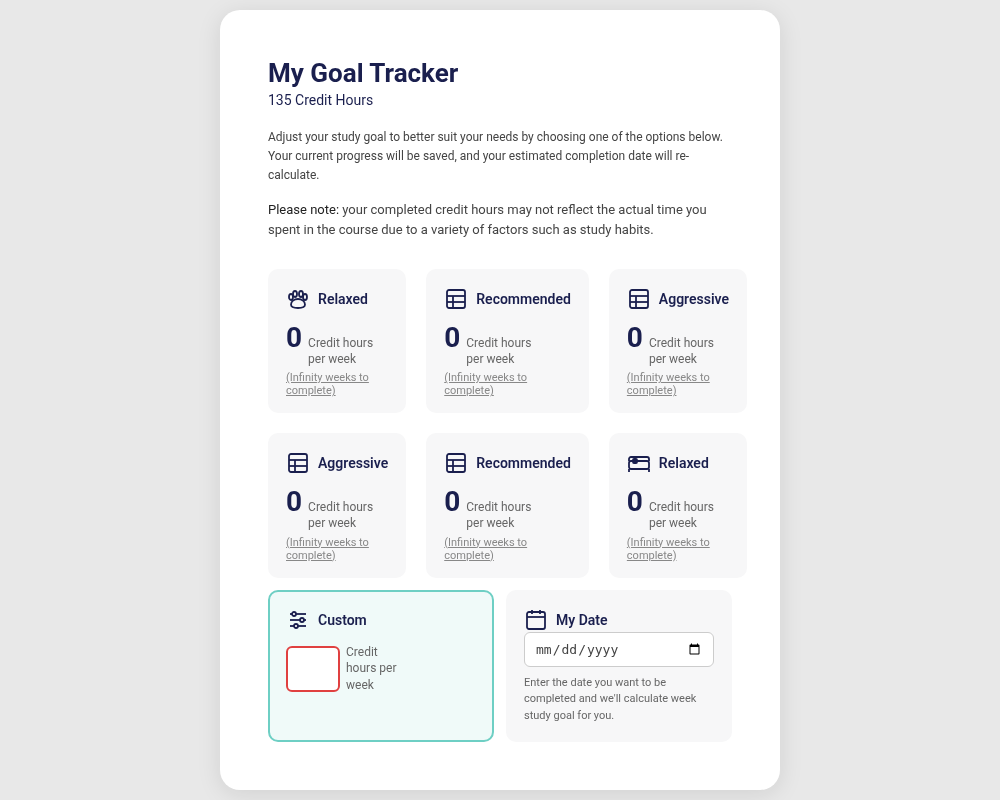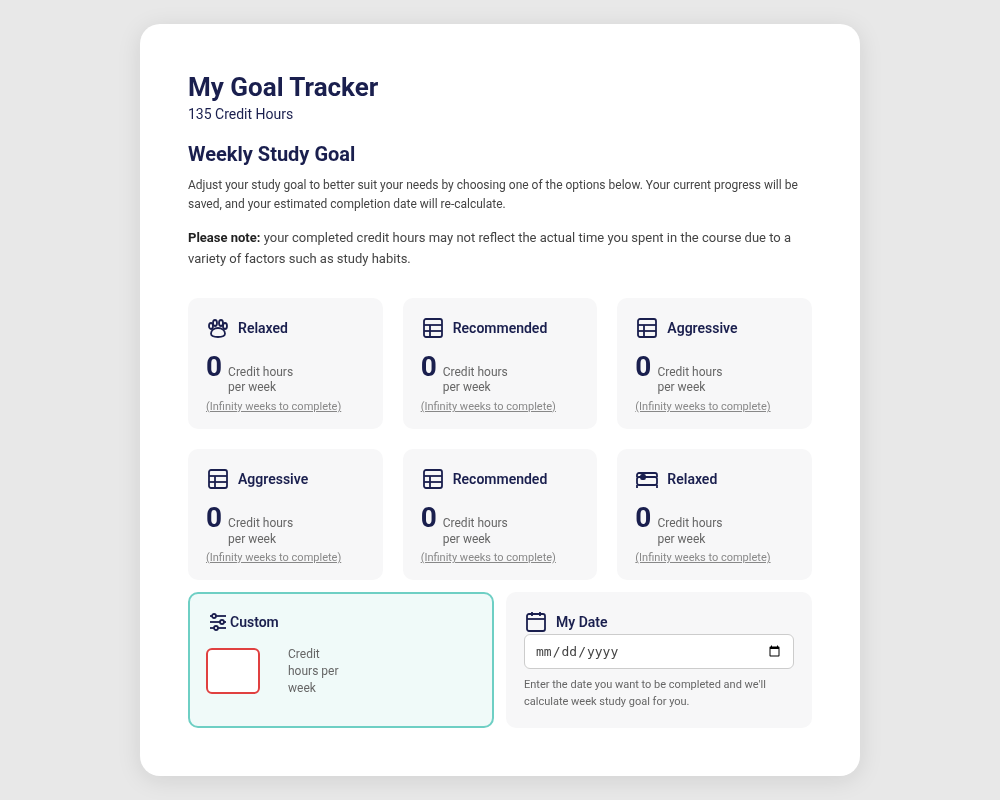--- a/index.html
+++ b/index.html
@@ -7,21 +7,21 @@
       background: #e8e8e8;
       display: flex;
       justify-content: center;
       align-items: center;
       min-height: 100vh;
       font-family: -apple-system, BlinkMacSystemFont, 'Segoe UI', Roboto, sans-serif;
     }
     .card {
       background: #ffffff;
       border-radius: 20px;
-      width: 720px;
+      width: 560px;
       padding: 48px 48px 48px 48px;
       box-shadow: 0 4px 24px rgba(0,0,0,0.10);
     }
     .page-title {
       font-size: 26px;
       font-weight: 700;
       color: #1a1f4e;
       margin-bottom: 4px;
     }
     .credit-hours {
@@ -42,21 +42,21 @@
       line-height: 1.6;
       margin-bottom: 14px;
     }
     .note {
       font-size: 13px;
       color: #444;
       line-height: 1.6;
       margin-bottom: 28px;
     }
     .note strong {
-      font-weight: 700;
+      font-weight: 400;
       color: #222;
     }
     .grid {
       display: grid;
       grid-template-columns: repeat(3, 1fr);
       gap: 20px;
       margin-bottom: 12px;
     }
     .option-card {
       background: #f7f7f8;
@@ -111,31 +111,32 @@
     .custom-card {
       background: #f0faf9;
       border: 2px solid #6ecfc4;
       border-radius: 10px;
       padding: 16px;
       cursor: pointer;
     }
     .custom-header {
       display: flex;
       align-items: center;
+      gap: 8px;
       margin-bottom: 12px;
     }
     .custom-label {
       font-size: 14px;
       font-weight: 600;
       color: #1a1f4e;
     }
     .custom-input-row {
       display: flex;
       align-items: center;
-      gap: 28px;
+      gap: 6px;
     }
     .custom-number-input {
       width: 54px;
       height: 46px;
       border: 2px solid #e04040;
       border-radius: 6px;
       font-size: 16px;
       text-align: center;
       color: #1a1f4e;
       background: #fff;
@@ -182,21 +183,20 @@
     svg {
       overflow: visible;
     }
   </style>
 </head>
 <body>
 
 <div class="card">
   <h1 class="page-title">My Goal Tracker</h1>
   <div class="credit-hours">135 Credit Hours</div>
-  <h2 class="section-title">Weekly Study Goal</h2>
   <p class="description">Adjust your study goal to better suit your needs by choosing one of the options below. Your current progress will be saved, and your estimated completion date will re-calculate.</p>
   <p class="note">
     <strong>Please note:</strong>
     <span> your completed credit hours may not reflect the actual time you spent in the course due to a variety of factors such as study habits.</span>
   </p>
 
   <div class="grid">
 
     <div class="option-card">
       <div class="option-header">

